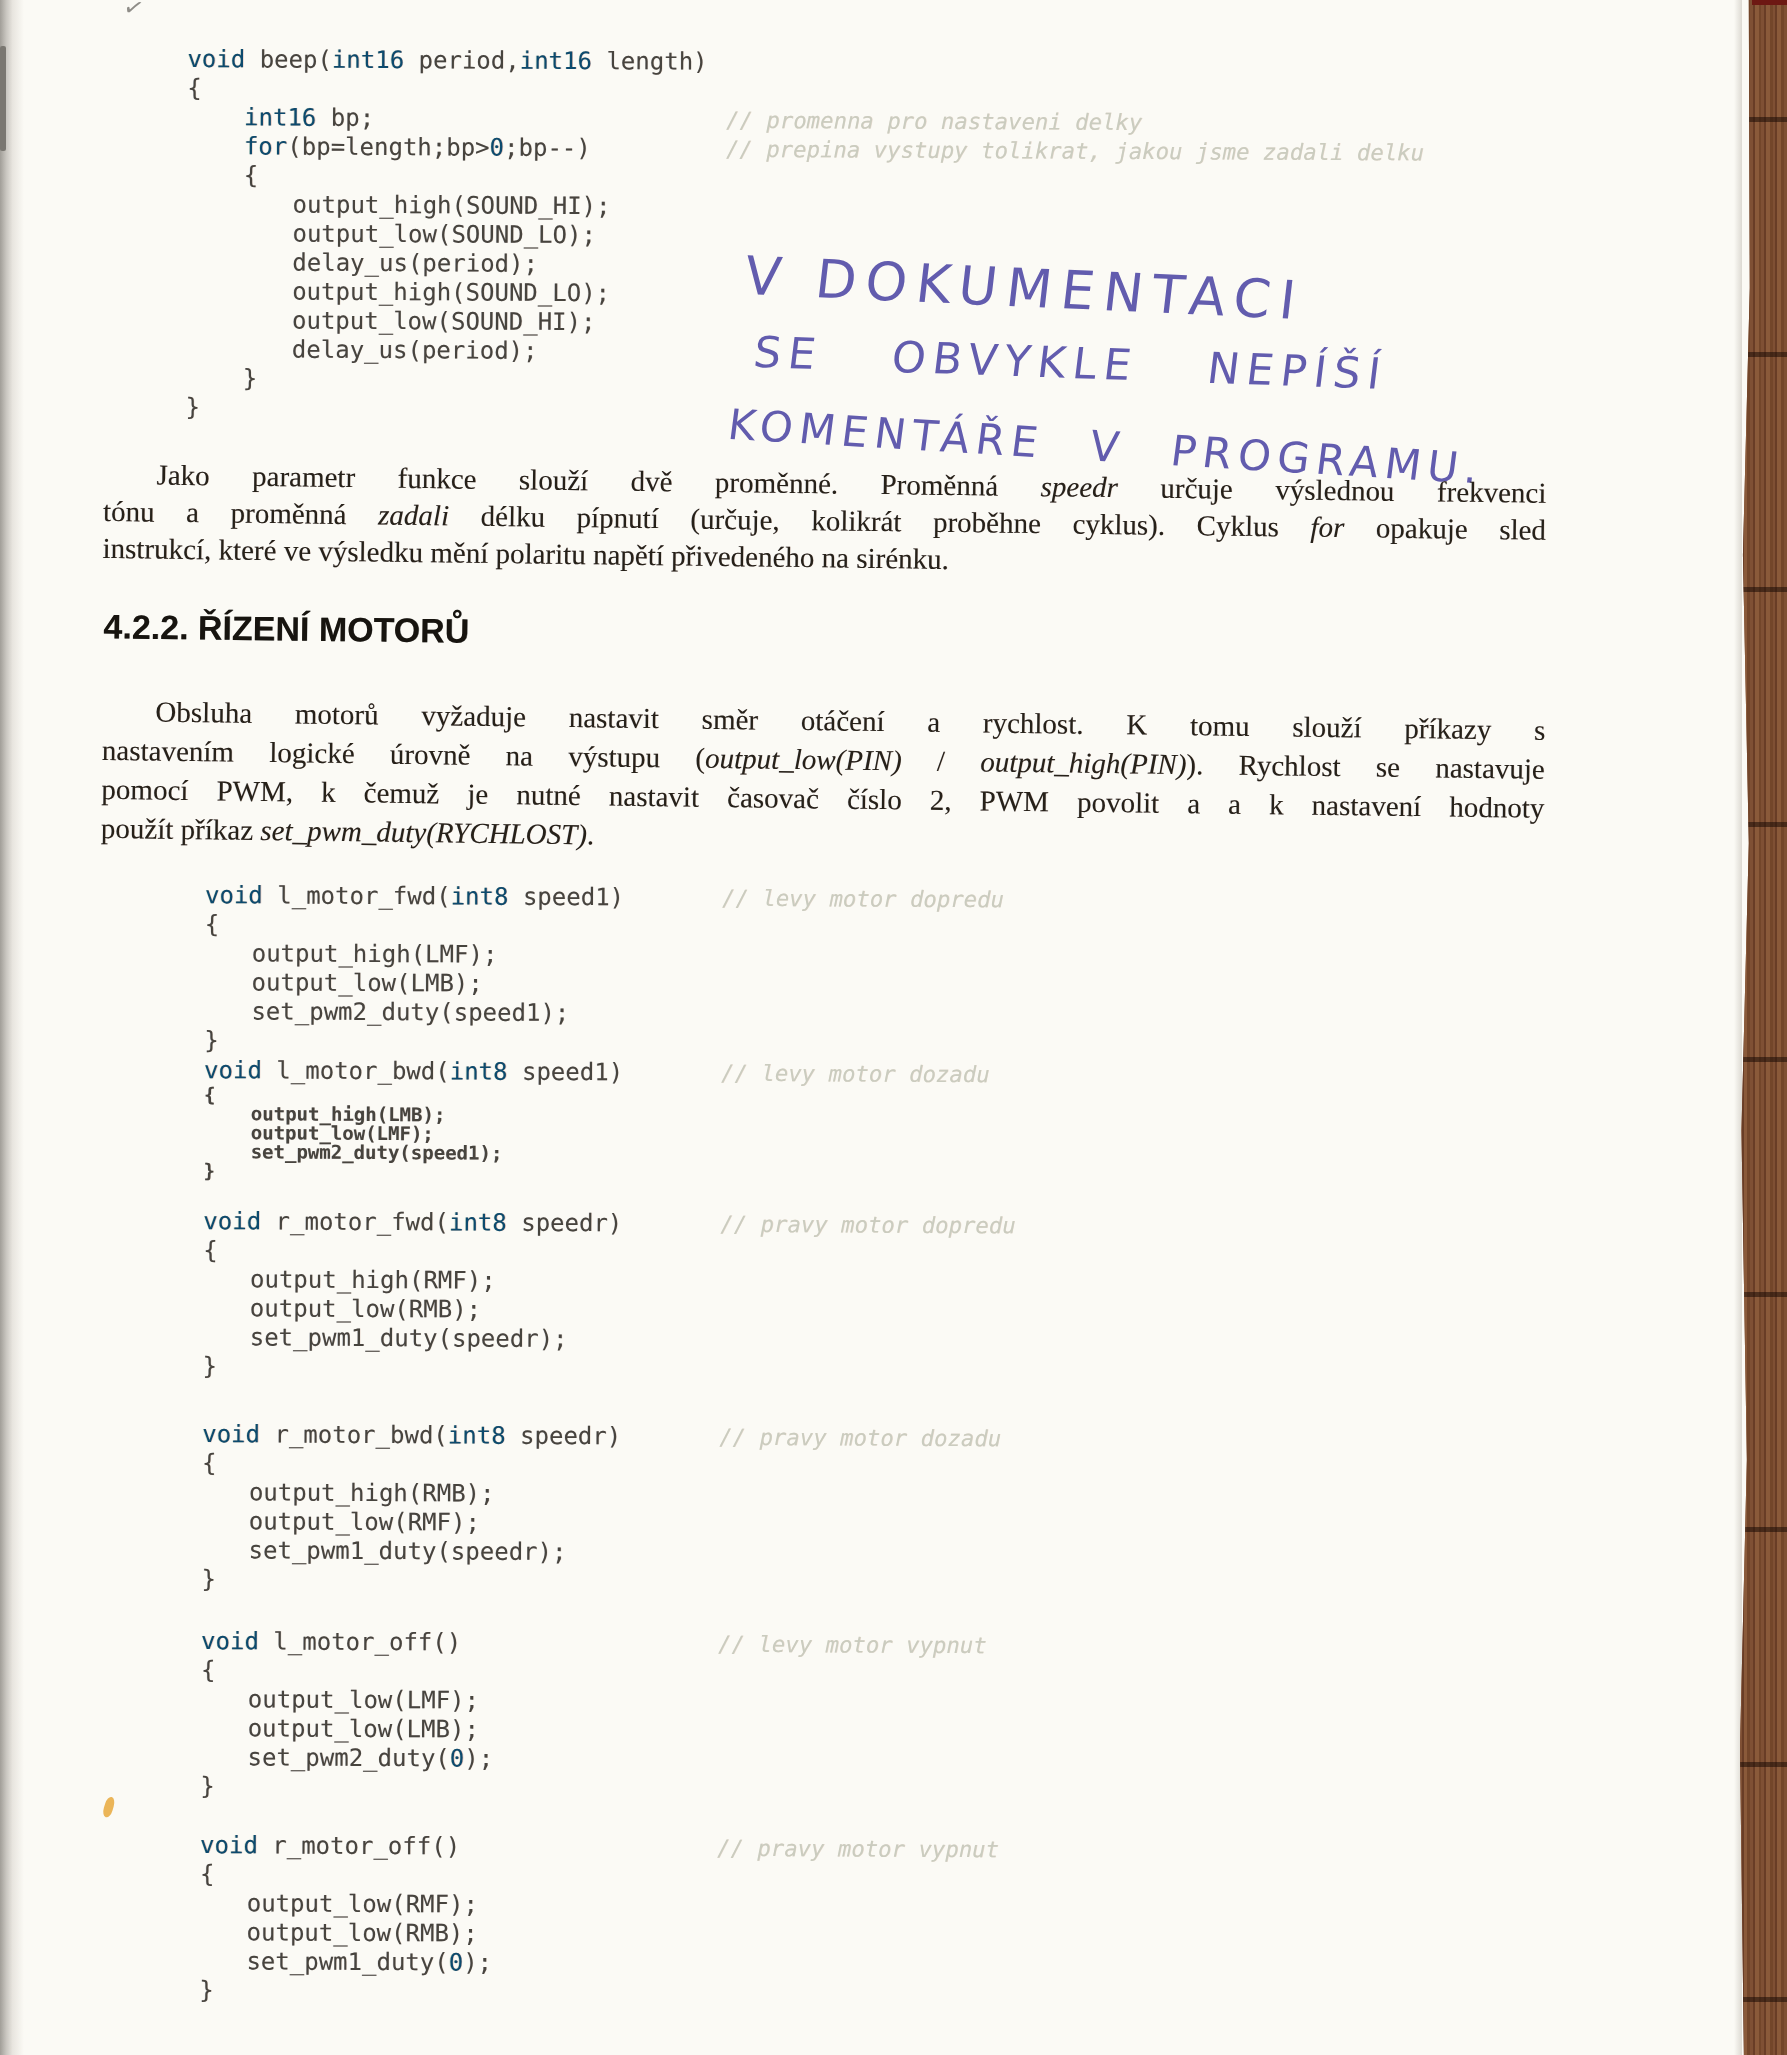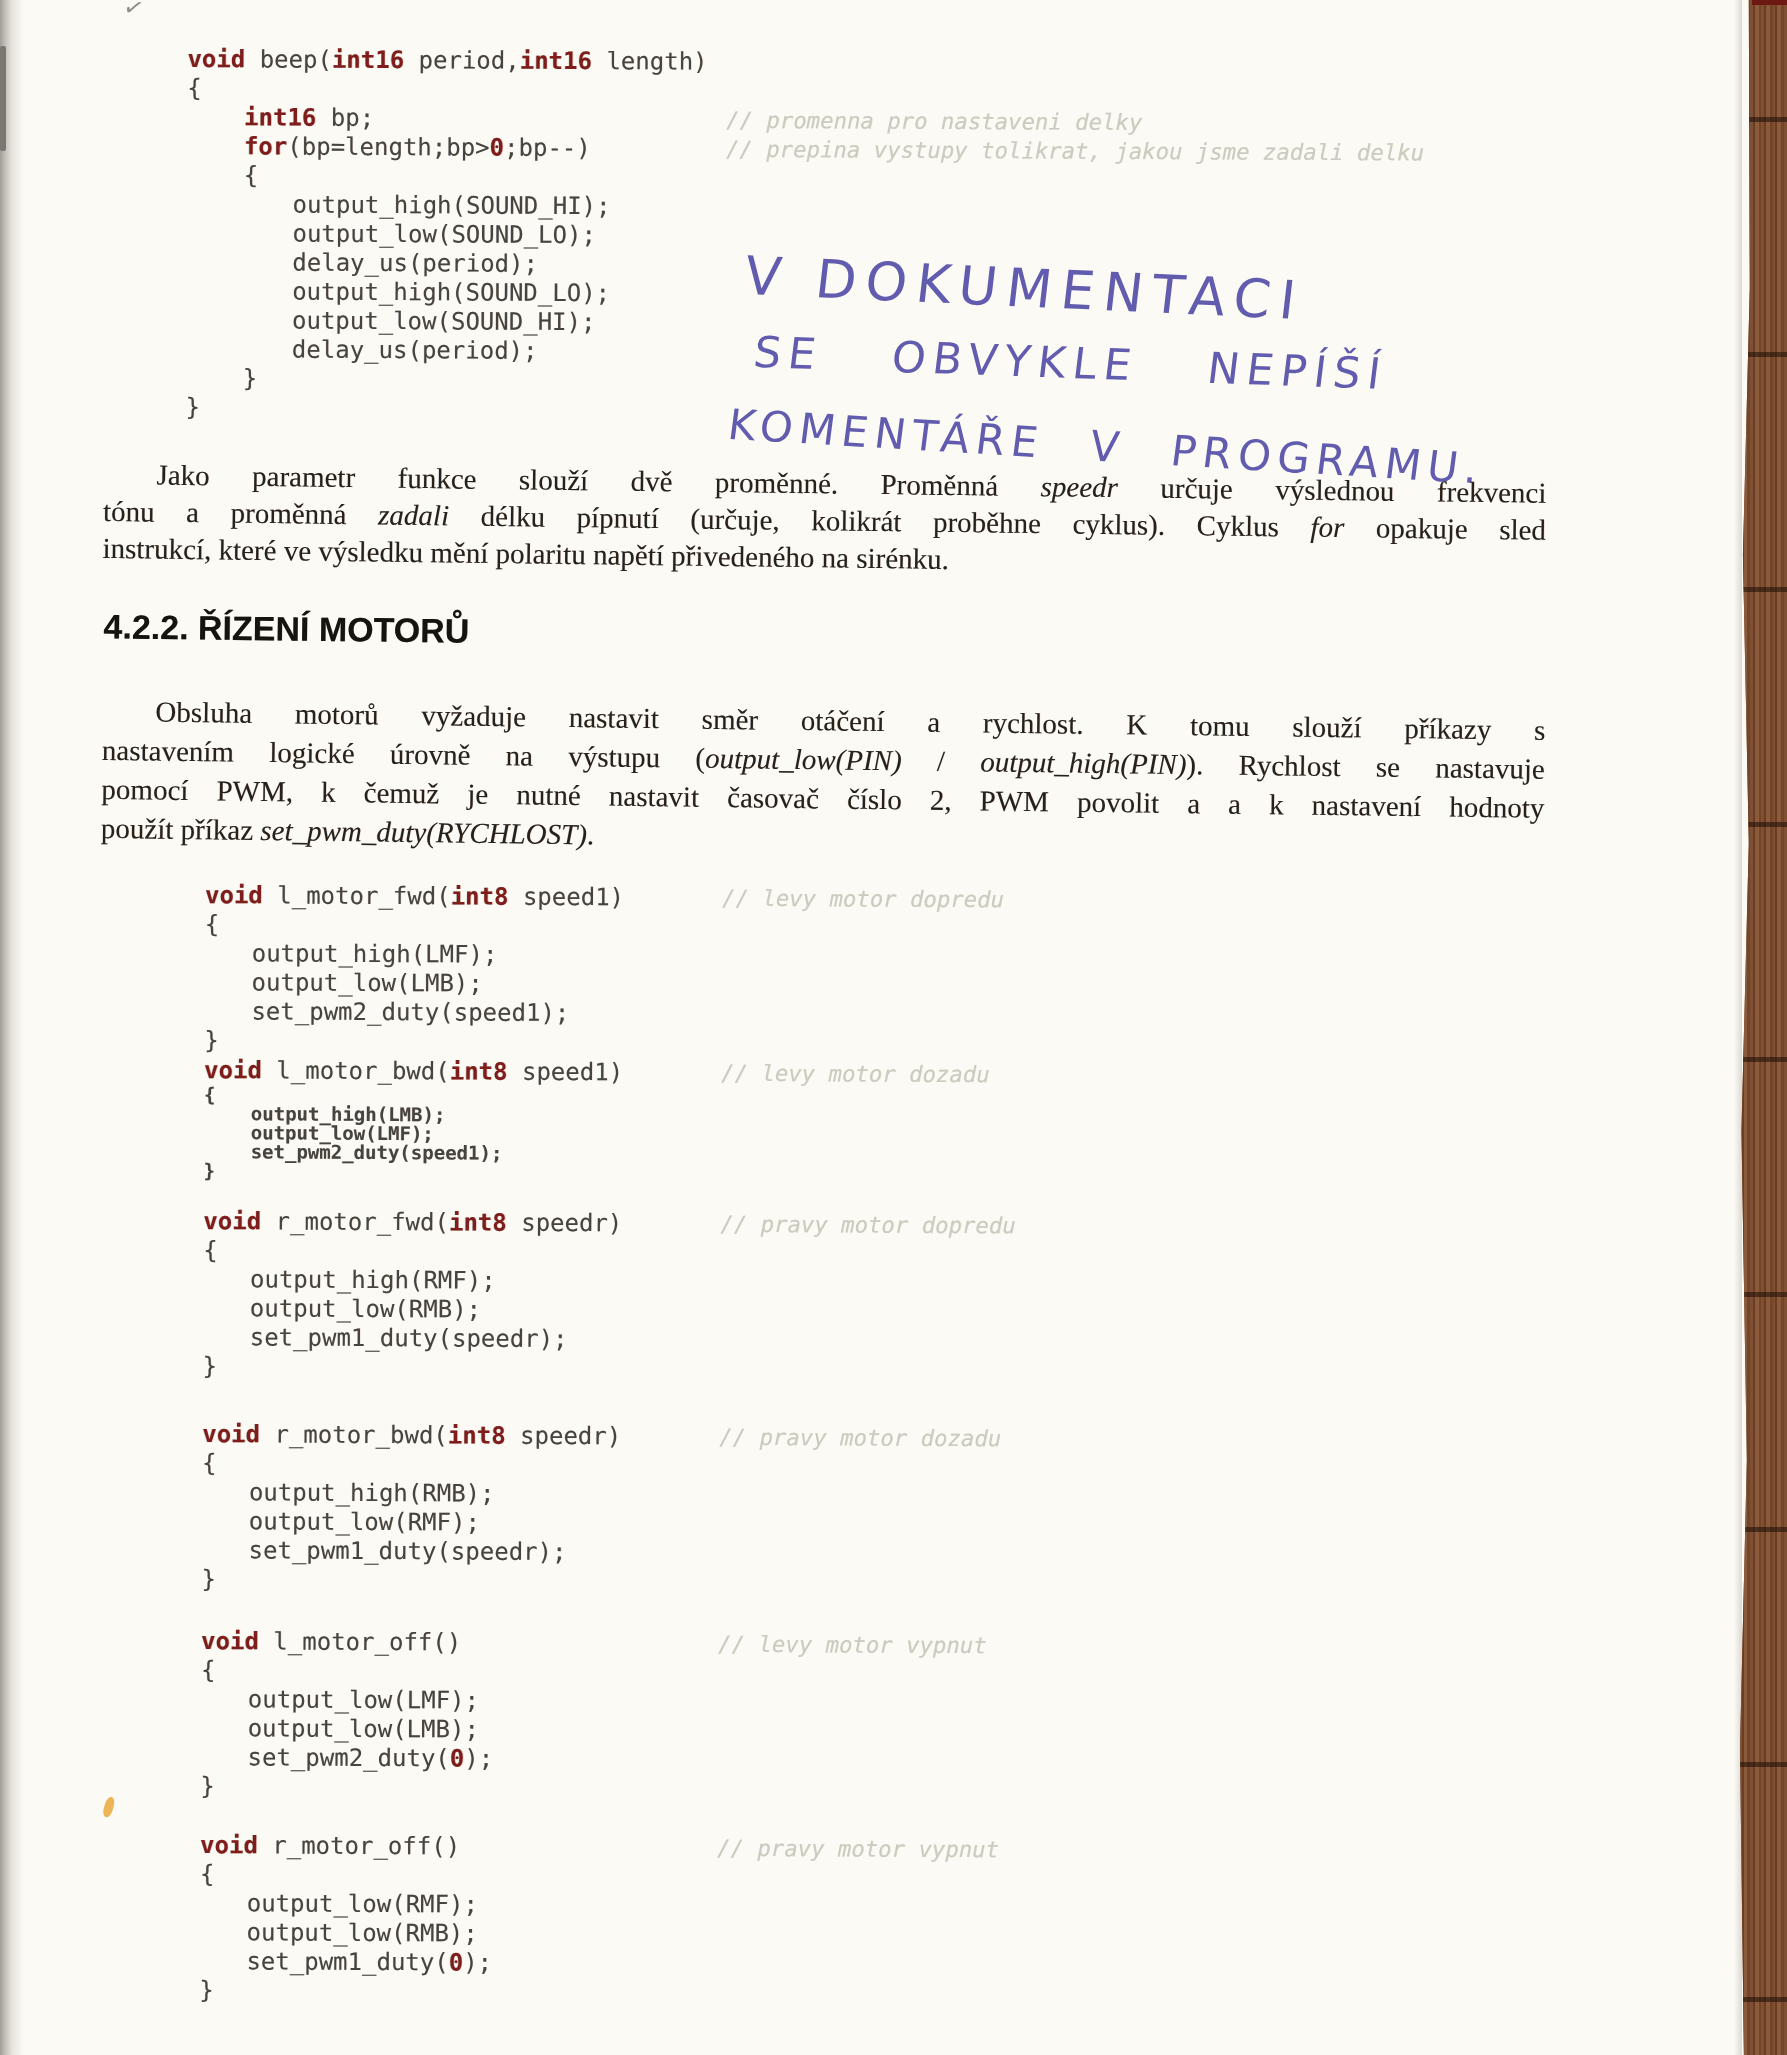--- a/index.html
+++ b/index.html
@@ -33,21 +33,21 @@
   .cb-beep{left:187px;top:45px;}
   .cb-beep .cl.ind1{padding-left:57px;}
   .cb-beep .cmt{left:539px;}
   .cb-l_motor_fwd{left:209px;top:881px;}
   .cb-l_motor_bwd{left:209px;top:1056px;}
   .cb-r_motor_fwd{left:209px;top:1207px;}
   .cb-r_motor_bwd{left:209px;top:1420px;}
   .cb-l_motor_off{left:209px;top:1627px;}
   .cb-r_motor_off{left:209px;top:1831px;}
   .condensed .cl.body{font-size:19px;line-height:19px;height:19px;font-weight:bold;}
-  .kw{color:#7f1d1d;text-shadow:0.6px 0 0 rgba(190,90,70,.35),-0.6px 0 0 rgba(90,150,110,.3);font-weight:bold;}
+  .kw{color:#0c4a6e;text-shadow:0.6px 0 0 rgba(190,90,70,.35),-0.6px 0 0 rgba(90,150,110,.3);}
   .cmt{position:absolute;left:517px;top:0;color:#caccbf;font-style:italic;font-size:22.3px;
        text-shadow:0.4px 0 0 rgba(200,140,110,.25);}
   
   .para{position:absolute;left:105px;width:1443px;color:#262119;font-size:29px;
         text-shadow:0.4px 0 0 rgba(130,50,25,.22),-0.4px 0 0 rgba(25,60,130,.18);}
   .p1{top:462px;line-height:37px;transform:rotate(.45deg);}
   .p2{top:698px;line-height:39px;transform:rotate(.45deg);}
   .tline.just{text-align:justify;text-align-last:justify;}
   .tline.tind{padding-left:53px;}
   .sec-heading{position:absolute;left:106px;top:609px;font-family:"Liberation Sans",sans-serif;

